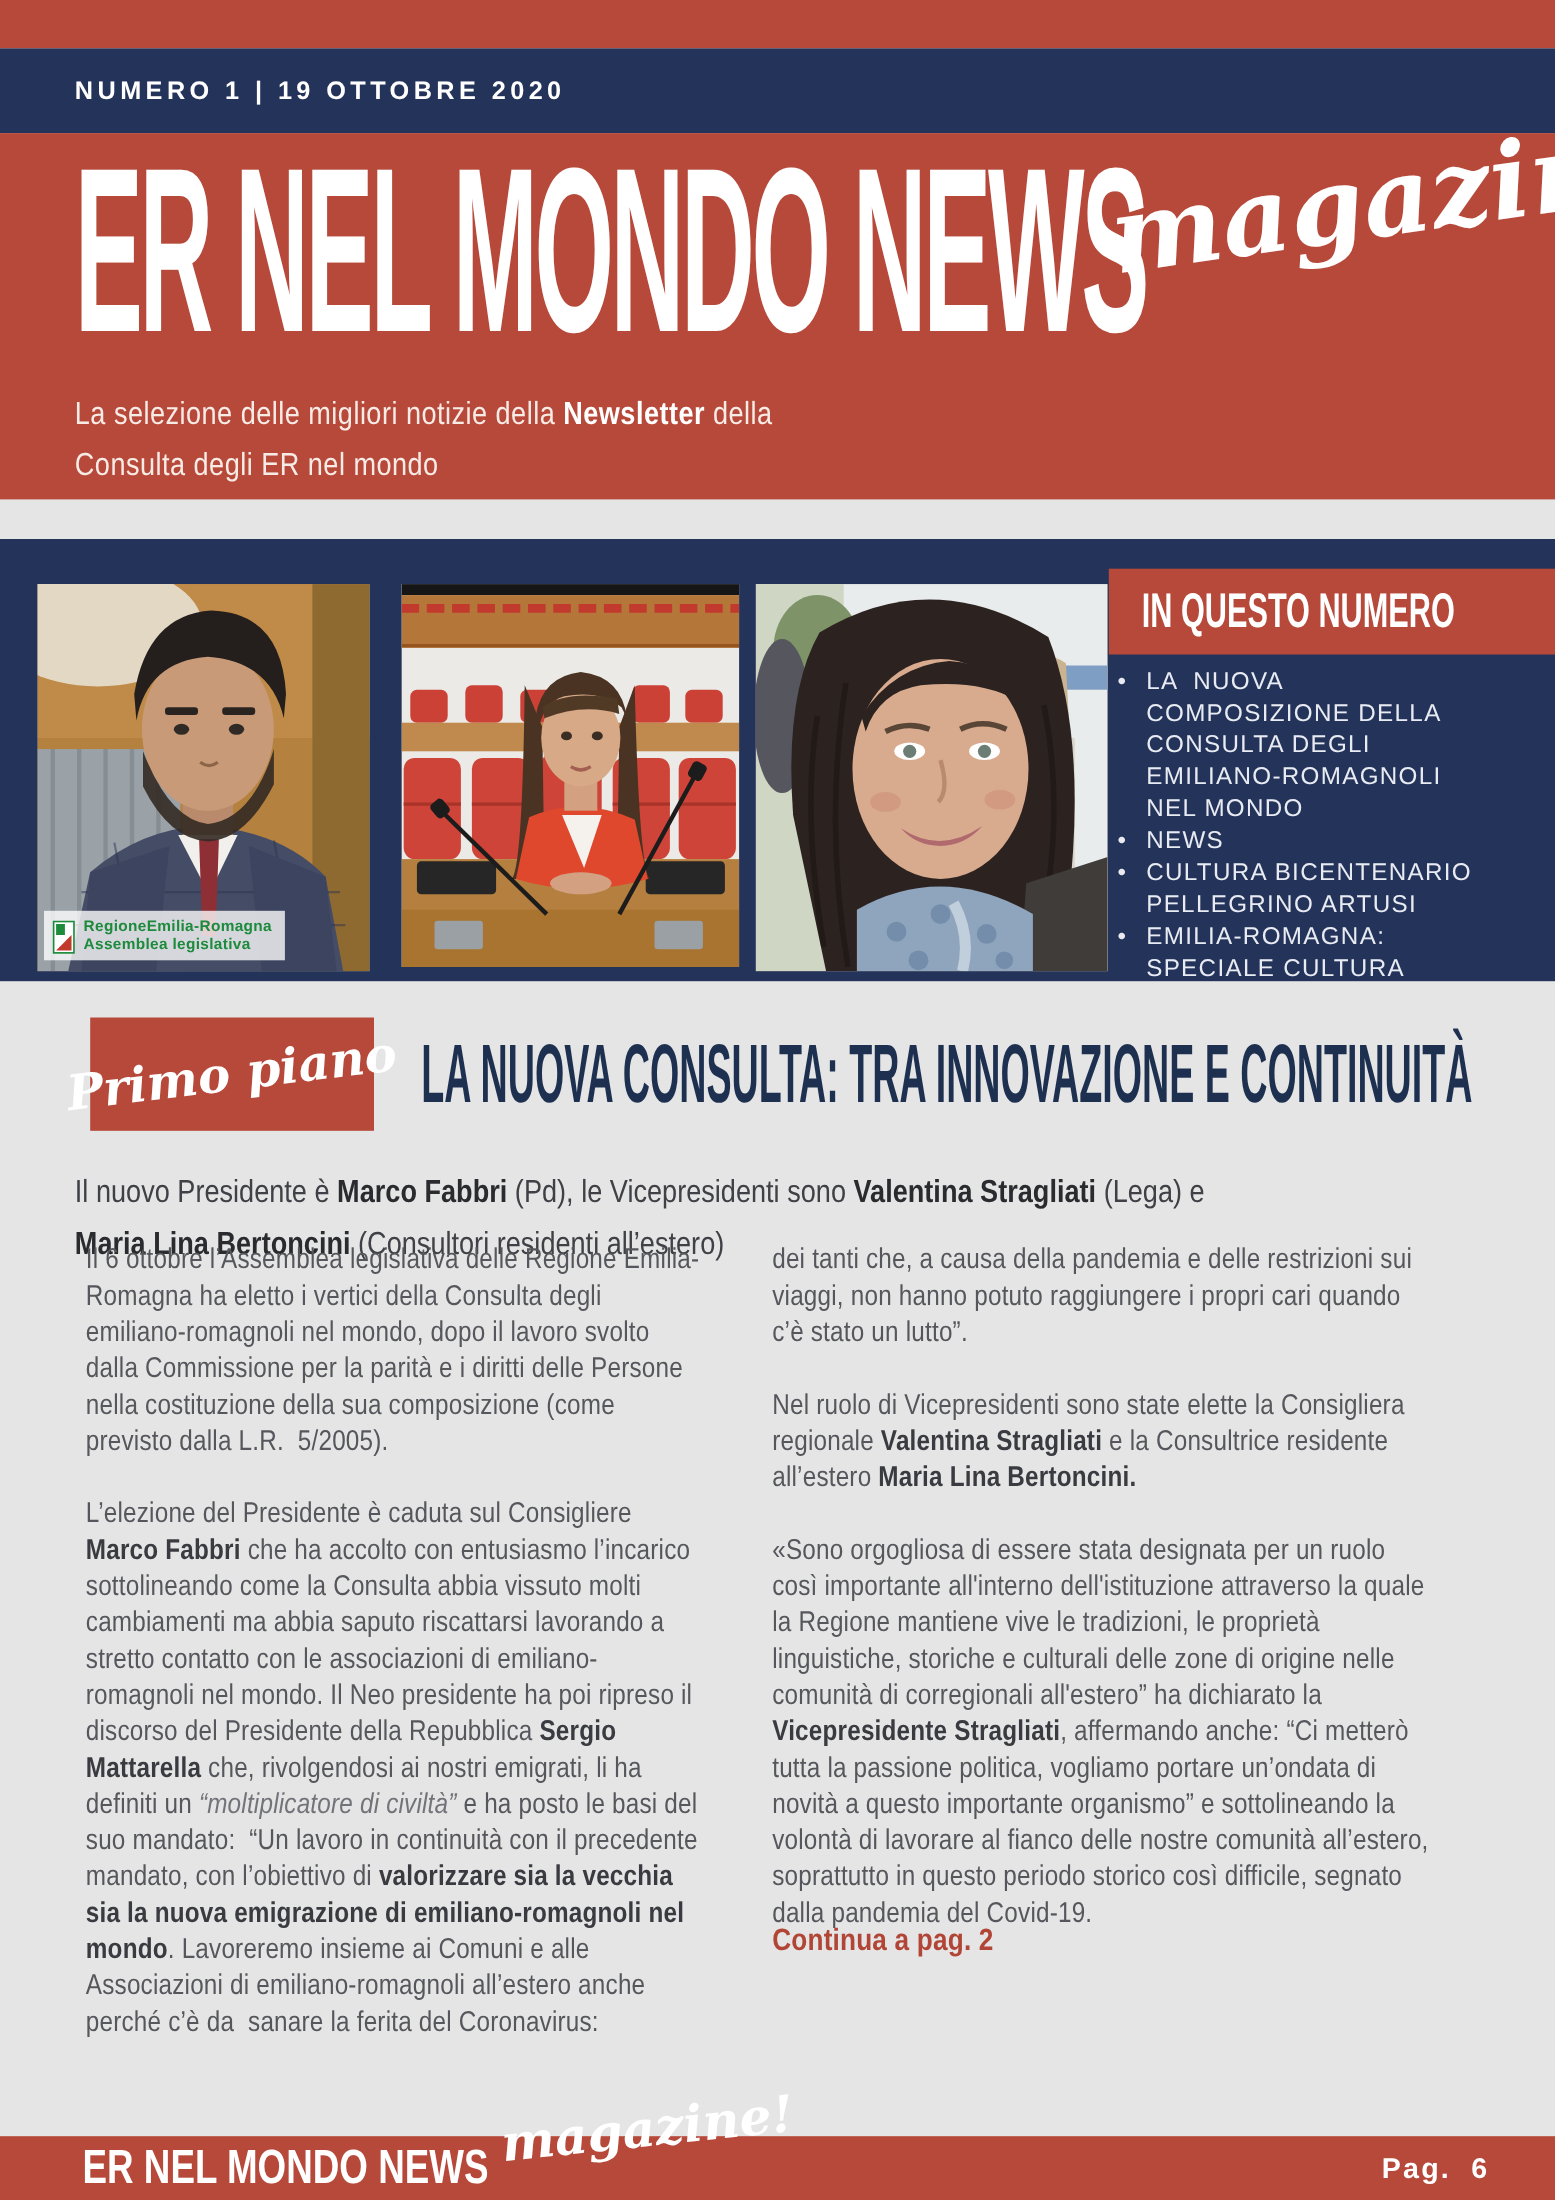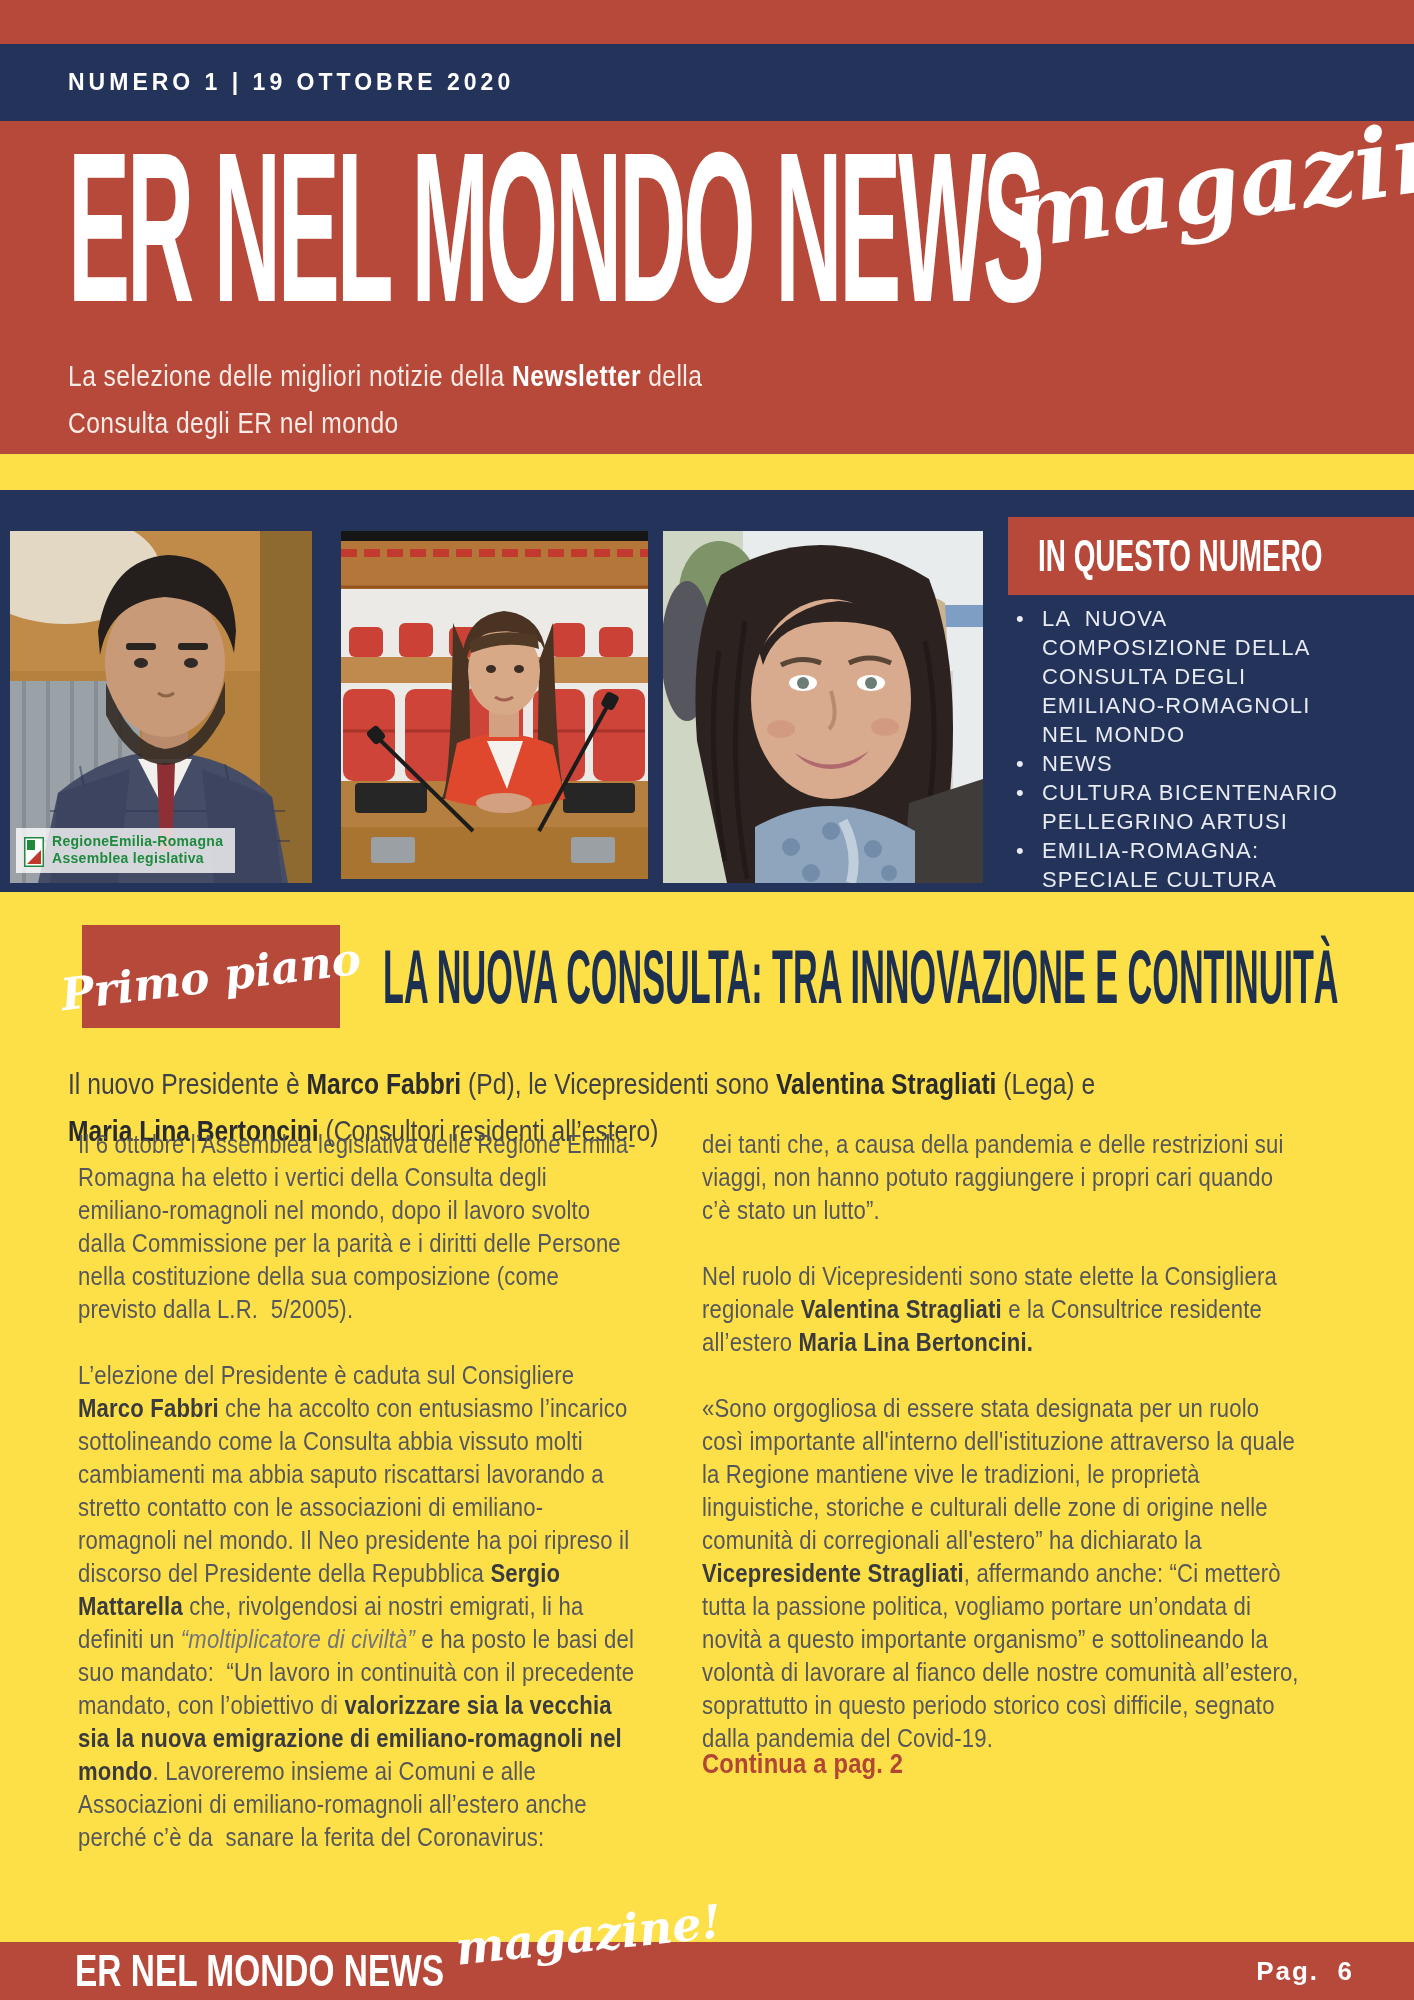--- a/index.html
+++ b/index.html
@@ -2,21 +2,21 @@
 <html><head>
 <meta charset="utf-8">
 <style>
   :root{
     --red:#b7493a;
     --red2:#b14536;
     --navy:#24335a;
     --body:#56575c;
   }
   html,body{margin:0;padding:0;background:#ffffff;}
-  .page{position:relative;width:1414px;height:2000px;background:#fde047;overflow:hidden;
+  .page{position:relative;width:1414px;height:2000px;background:#e5e5e5;overflow:hidden;
         font-family:"Liberation Sans",sans-serif;}
 
   
   .top-strip{position:absolute;left:0;top:0;width:100%;height:44px;background:var(--red);}
   .top-bar{position:absolute;left:0;top:44px;width:100%;height:77px;background:var(--navy);
            display:flex;align-items:center;}
   .issue{margin-left:68px;color:#ffffff;font-size:23px;font-weight:bold;letter-spacing:4px;}
 
   
   .masthead{position:absolute;left:0;top:121px;width:100%;height:333px;background:var(--red);}
@@ -27,21 +27,21 @@
   .mast-script{position:absolute;left:1010px;top:38px;font-family:"DejaVu Serif",serif;
                font-style:italic;font-weight:bold;font-size:96px;color:#ffffff;
                transform:rotate(-8deg);transform-origin:0 50%;white-space:nowrap;}
   .mast-sub{position:absolute;left:68px;top:203px;width:1460px;transform:scale(0.85,1);
             transform-origin:0 0;font-size:29px;line-height:47px;color:#f7ebe6;
             letter-spacing:0.5px;white-space:pre-wrap;}
   .mast-sub .b{font-weight:bold;color:#ffffff;}
 
   
   .photo-band{position:absolute;left:0;top:490px;width:100%;height:402px;background:var(--navy);}
-  .photo{position:absolute;top:41px;overflow:hidden;background:#888;}
+  .photo{position:absolute;top:41px;overflow:hidden;background:#888;margin-left:24px;}
   .photo svg{display:block;}
   .photo1{left:10px;width:302px;height:352px;}
   .photo2{left:341px;width:307px;height:348px;}
   .photo3{left:663px;width:320px;height:352px;}
   .watermark{position:absolute;left:6px;bottom:10px;background:rgba(255,255,255,0.78);
              padding:5px 12px 6px 36px;}
   .wm-flag{position:absolute;left:8px;top:9px;}
   .wm-line{color:#1d8a3c;font-weight:bold;font-size:14px;line-height:17px;letter-spacing:0.3px;}
 
   .toc-box{position:absolute;left:1008px;top:27px;width:474px;height:78px;background:var(--red);

